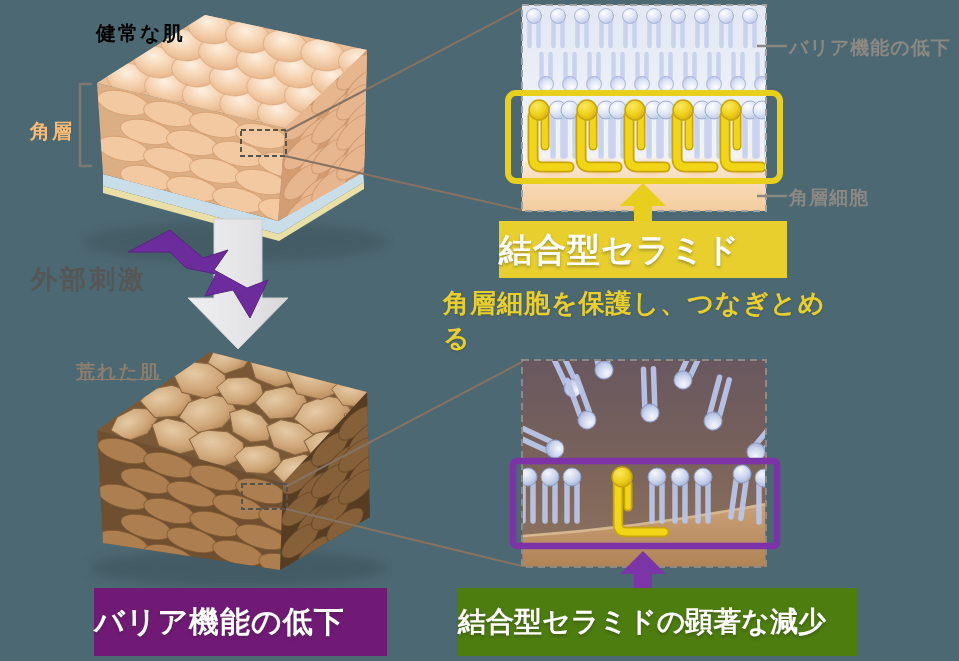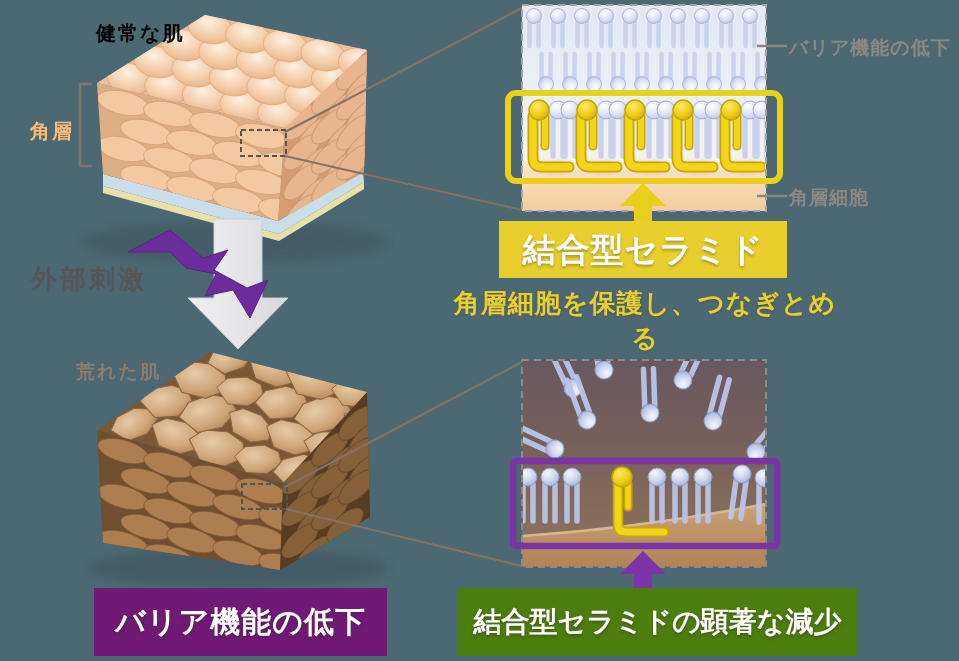--- a/index.html
+++ b/index.html
@@ -3,24 +3,24 @@
 <meta charset="utf-8">
 <style>
   html,body{margin:0;padding:0;background:#4c6872;}
   #stage{position:relative;width:959px;height:661px;overflow:hidden;background:#4c6872;
          font-family:"Liberation Sans","DejaVu Sans",sans-serif;}
   #gfx{position:absolute;left:0;top:0;}
   .lbl{position:absolute;font-weight:bold;white-space:nowrap;}
   .lbl-healthy{left:96px;top:20px;font-size:20px;color:#000000;letter-spacing:2px;}
   .lbl-kakusou{left:30px;top:118px;font-size:20px;color:#fdba74;letter-spacing:2px;}
   .lbl-stimuli{left:31px;top:262px;font-size:26px;color:#565656;letter-spacing:3px;}
-  .lbl-rough{left:76px;top:359px;font-size:19px;color:#8c7d6e;letter-spacing:2px;}
+  .lbl-rough{left:76px;top:359px;font-size:19px;color:#8c7d6e;letter-spacing:2px;text-decoration:underline;}
   .lbl-lipids{left:789px;top:35px;font-size:19px;color:#8c8882;letter-spacing:1px;}
   .lbl-cell{left:789px;top:185px;font-size:19px;color:#8c8882;letter-spacing:1px;}
-  .tagbox{position:absolute;font-weight:bold;text-align:center;color:#ffffff;
+  .tagbox{position:absolute;font-weight:bold;color:#ffffff;
           text-shadow:0 2px 3px rgba(40,40,40,.35);}
   .box-yellow{left:499px;top:221px;width:288px;height:57px;line-height:57px;
               background:#e8cf2e;font-size:33px;letter-spacing:1px;}
   .cap-yellow{left:443px;top:286px;width:404px;font-size:26px;letter-spacing:1px;
               color:#e8cf2e;text-shadow:0 1px 2px rgba(60,50,0,.25);}
   .box-purple-l{left:94px;top:588px;width:293px;height:68px;line-height:68px;
               background:#701a75;font-size:30px;letter-spacing:1px;}
   .box-purple-r{left:458px;top:588px;width:399px;height:68px;line-height:68px;
               background:#4d7c0f;font-size:28px;letter-spacing:0px;}
 </style>

